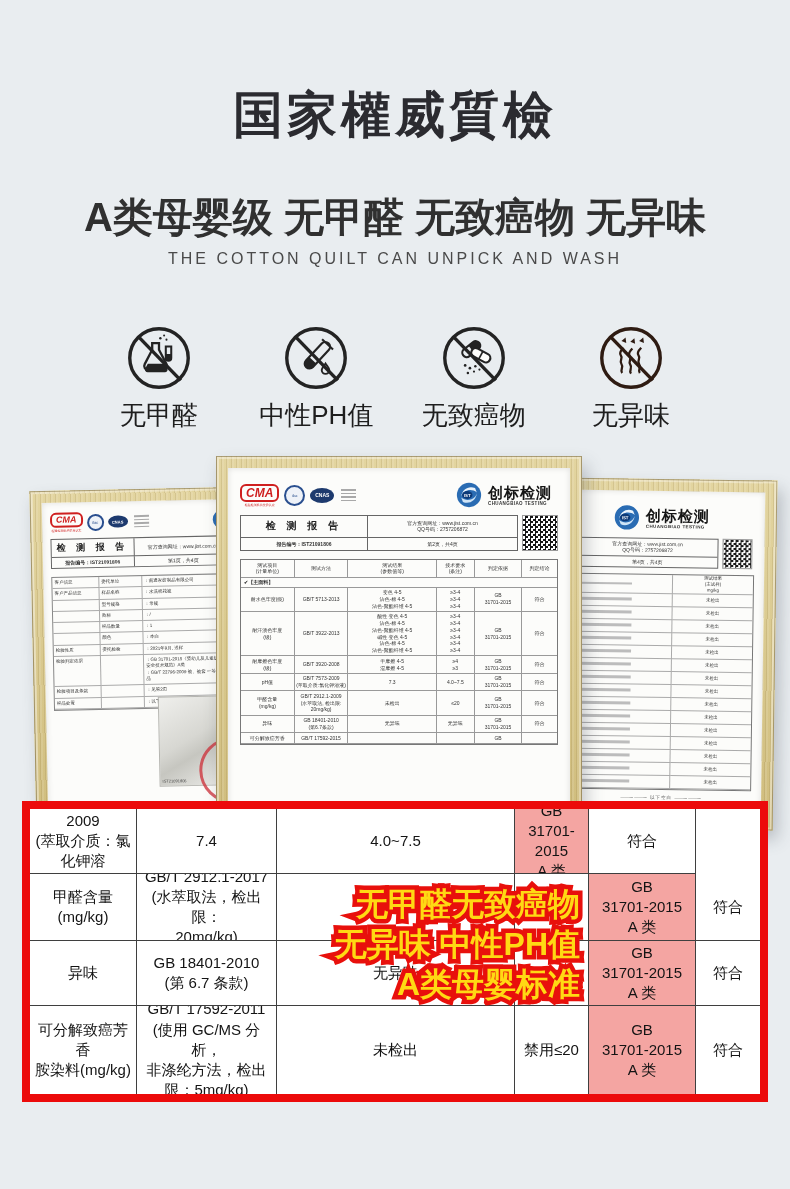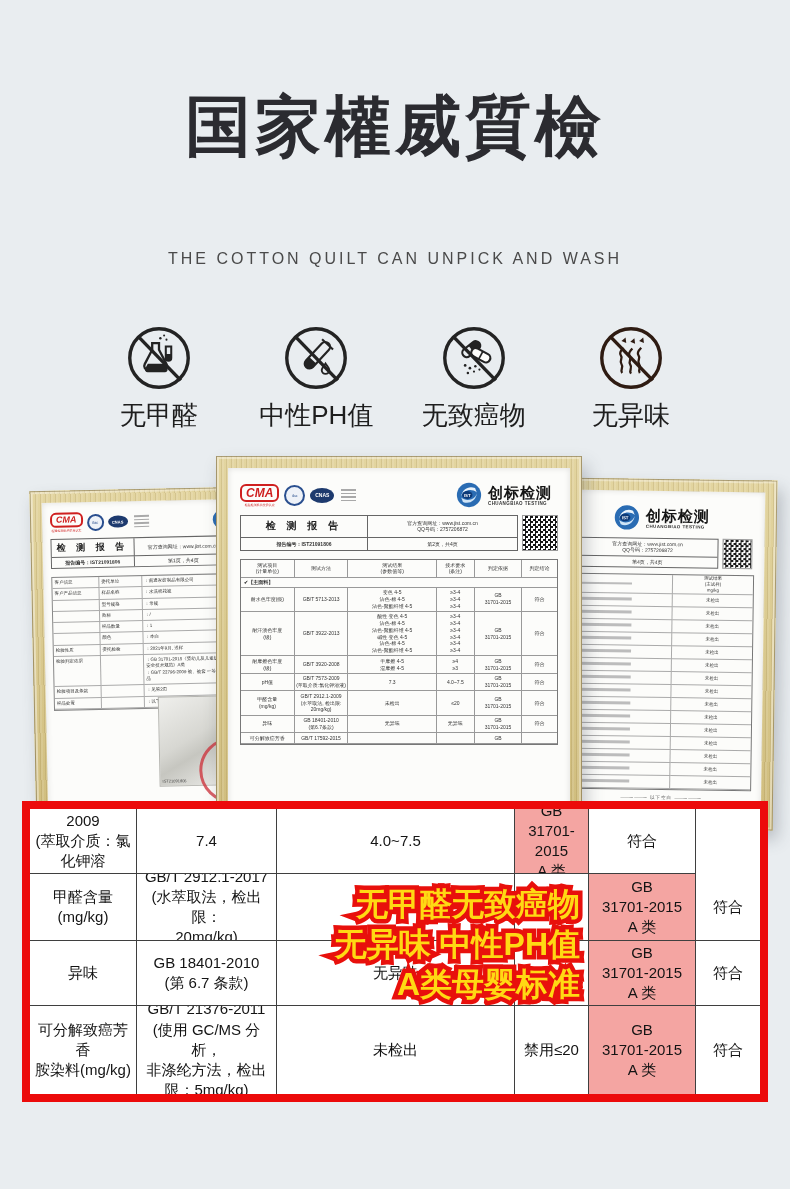--- a/index.html
+++ b/index.html
@@ -1,21 +1,21 @@
 <!DOCTYPE html>
 <html><head>
 <meta charset="utf-8">
 <style>
   html,body{margin:0;padding:0;}
   .canvas{position:relative;width:790px;height:1189px;background:#e9edf0;overflow:hidden;
           font-family:"Liberation Sans",sans-serif;color:#222;}
 
   
   .title{position:absolute;top:82px;left:0;width:100%;text-align:center;
-         font-family:"Liberation Serif",serif;font-weight:900;font-size:66px;
+         font-family:"Liberation Serif",serif;font-weight:900;font-size:50px;
          letter-spacing:4px;color:#2b2b30;}
   .subtitle{position:absolute;top:190px;left:0;width:100%;text-align:center;
             font-weight:700;font-size:40px;color:#303030;}
   .subtitle-en{position:absolute;top:250px;left:0;width:100%;text-align:center;
                font-size:16px;letter-spacing:3px;color:#4a4a4a;}
 
   
   .features{position:absolute;top:324px;left:92px;width:606px;display:flex;justify-content:space-between;}
   .feature{width:134px;text-align:center;}
   .feature svg{width:68px;height:68px;display:block;margin:0 auto;}
@@ -119,20 +119,21 @@
   .promo-line::before{color:#e8100c;-webkit-text-stroke:9px #e8100c;
                       text-shadow:0 1px 0 #e8100c,0 -1px 0 #e8100c,1px 0 0 #e8100c,-1px 0 0 #e8100c;}
   .promo-line::after{color:#ffd913;}
 </style>
 </head>
 <body>
 
 <div class="canvas">
 
   <div class="title">国家權威質檢</div>
+  <div class="subtitle">A类母婴级 无甲醛 无致癌物 无异味</div>
   <div class="subtitle-en">THE COTTON QUILT CAN UNPICK AND WASH</div>
 
   <div class="features">
     <div class="feature">
       <svg viewBox="0 0 100 100">
         <circle cx="50" cy="50" r="43" fill="none" stroke="#232323" stroke-width="5"></circle>
         <path d="M42 28h8v10l11 21a6 6 0 0 1-5.3 8.8H34.3a6 6 0 0 1-5.3-8.8l11-21V28z" fill="none" stroke="#232323" stroke-width="3.4"></path>
         <path d="M33.5 58.5h25l3.6 6.4a4 4 0 0 1-3.6 6H33.5a4 4 0 0 1-3.6-6z" fill="#232323"></path>
         <path d="M60 33h8v17a4 4 0 0 1-8 0V33z" fill="none" stroke="#232323" stroke-width="3"></path>
         <path d="M60 44h8v6a4 4 0 0 1-8 0z" fill="#232323"></path>
@@ -577,21 +578,21 @@
       <div class="rcell">无异味</div>
       <div class="rcell"></div>
       <div class="rcell basis">GB
 31701-2015
 A 类</div>
       <div class="rcell">符合</div>
     </div>
       <div class="rrow">
       <div class="rcell">可分解致癌芳香
 胺染料(mg/kg)</div>
-      <div class="rcell">GB/T 21376-2011
+      <div class="rcell">GB/T 17592-2011
 (使用 GC/MS 分析，
 非涤纶方法，检出
 限：5mg/kg)</div>
       <div class="rcell">未检出</div>
       <div class="rcell">禁用≤20</div>
       <div class="rcell basis">GB
 31701-2015
 A 类</div>
       <div class="rcell">符合</div>
     </div>

